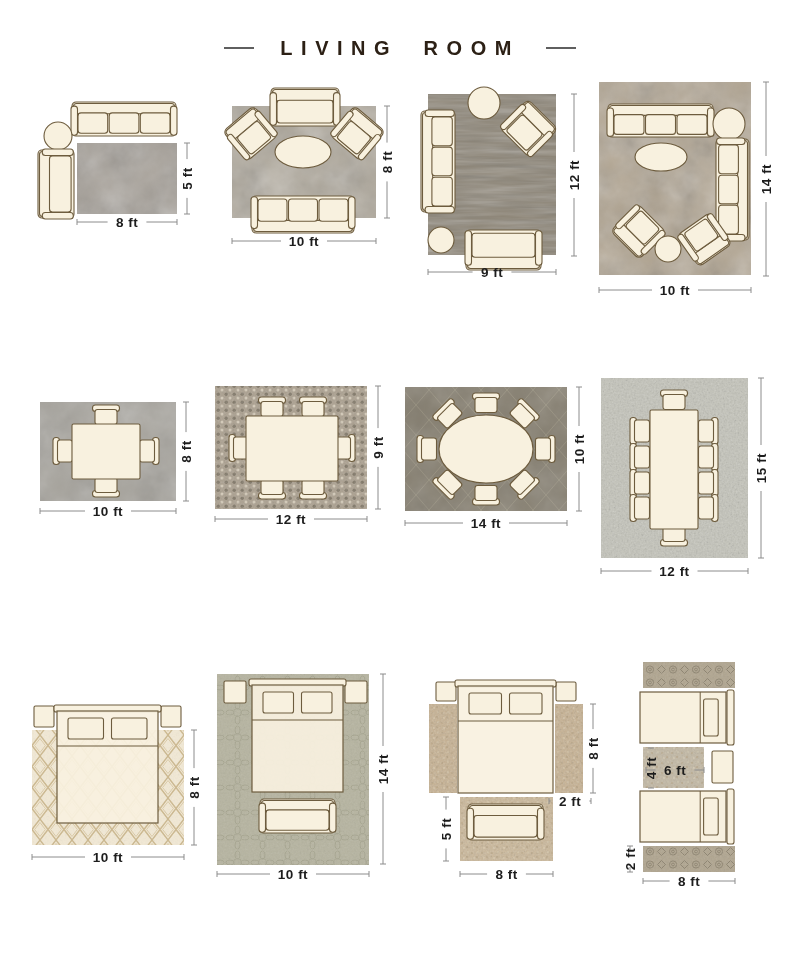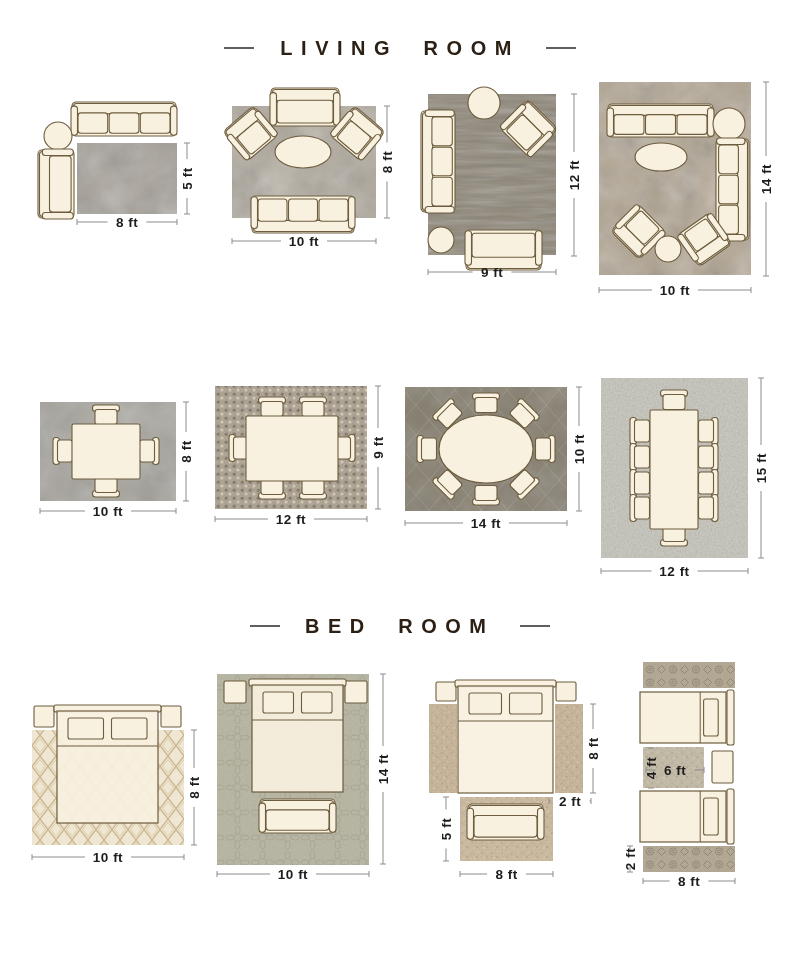--- a/index.html
+++ b/index.html
@@ -773,19 +773,14 @@
       </g>
   </svg>
 
   <div class="heading" style="top:36px">
     <span class="dash" style="background: rgb(95, 95, 95);"></span>
     <span class="heading-text" style="color: rgb(44, 32, 21);">LIVING ROOM</span>
     <span class="dash" style="background: rgb(95, 95, 95);"></span>
   </div>
 
 
-  <div class="heading" style="top:614px">
-    <span class="dash" style="background: rgb(95, 95, 95);"></span>
-    <span class="heading-text" style="color: rgb(44, 32, 21);">BED ROOM</span>
-    <span class="dash" style="background: rgb(95, 95, 95);"></span>
-  </div>
 
 </div>
 
 </body></html>

